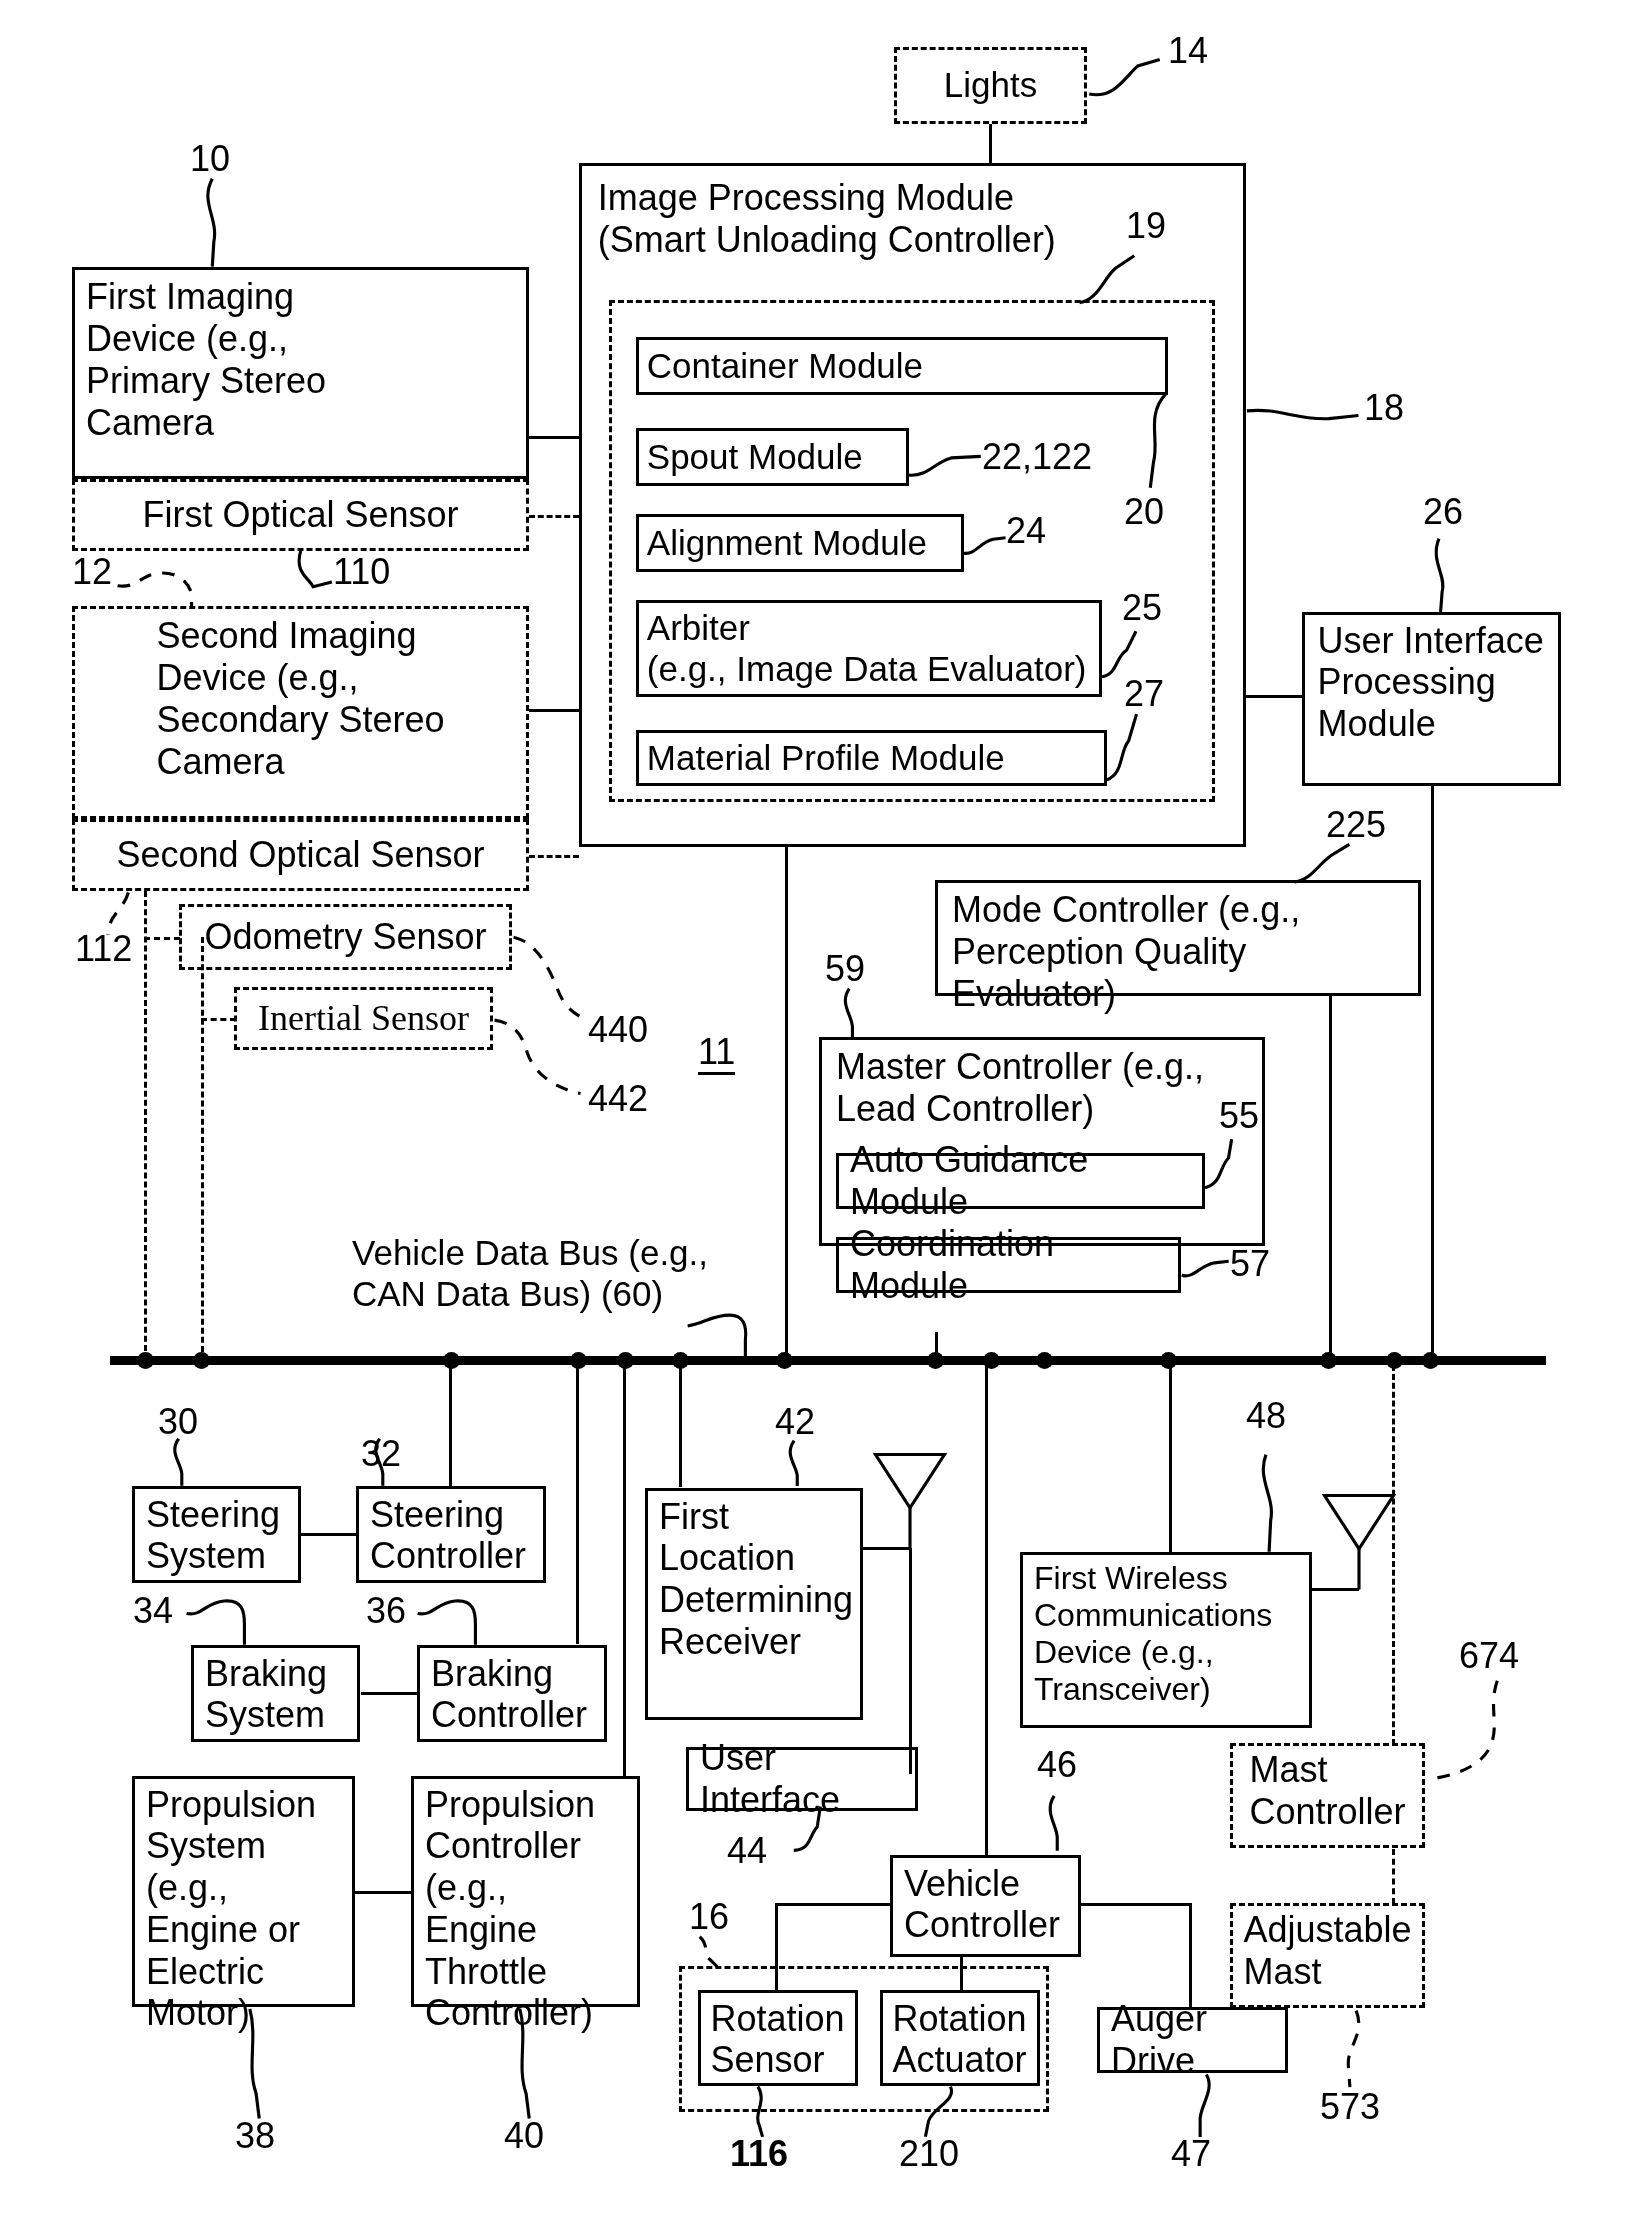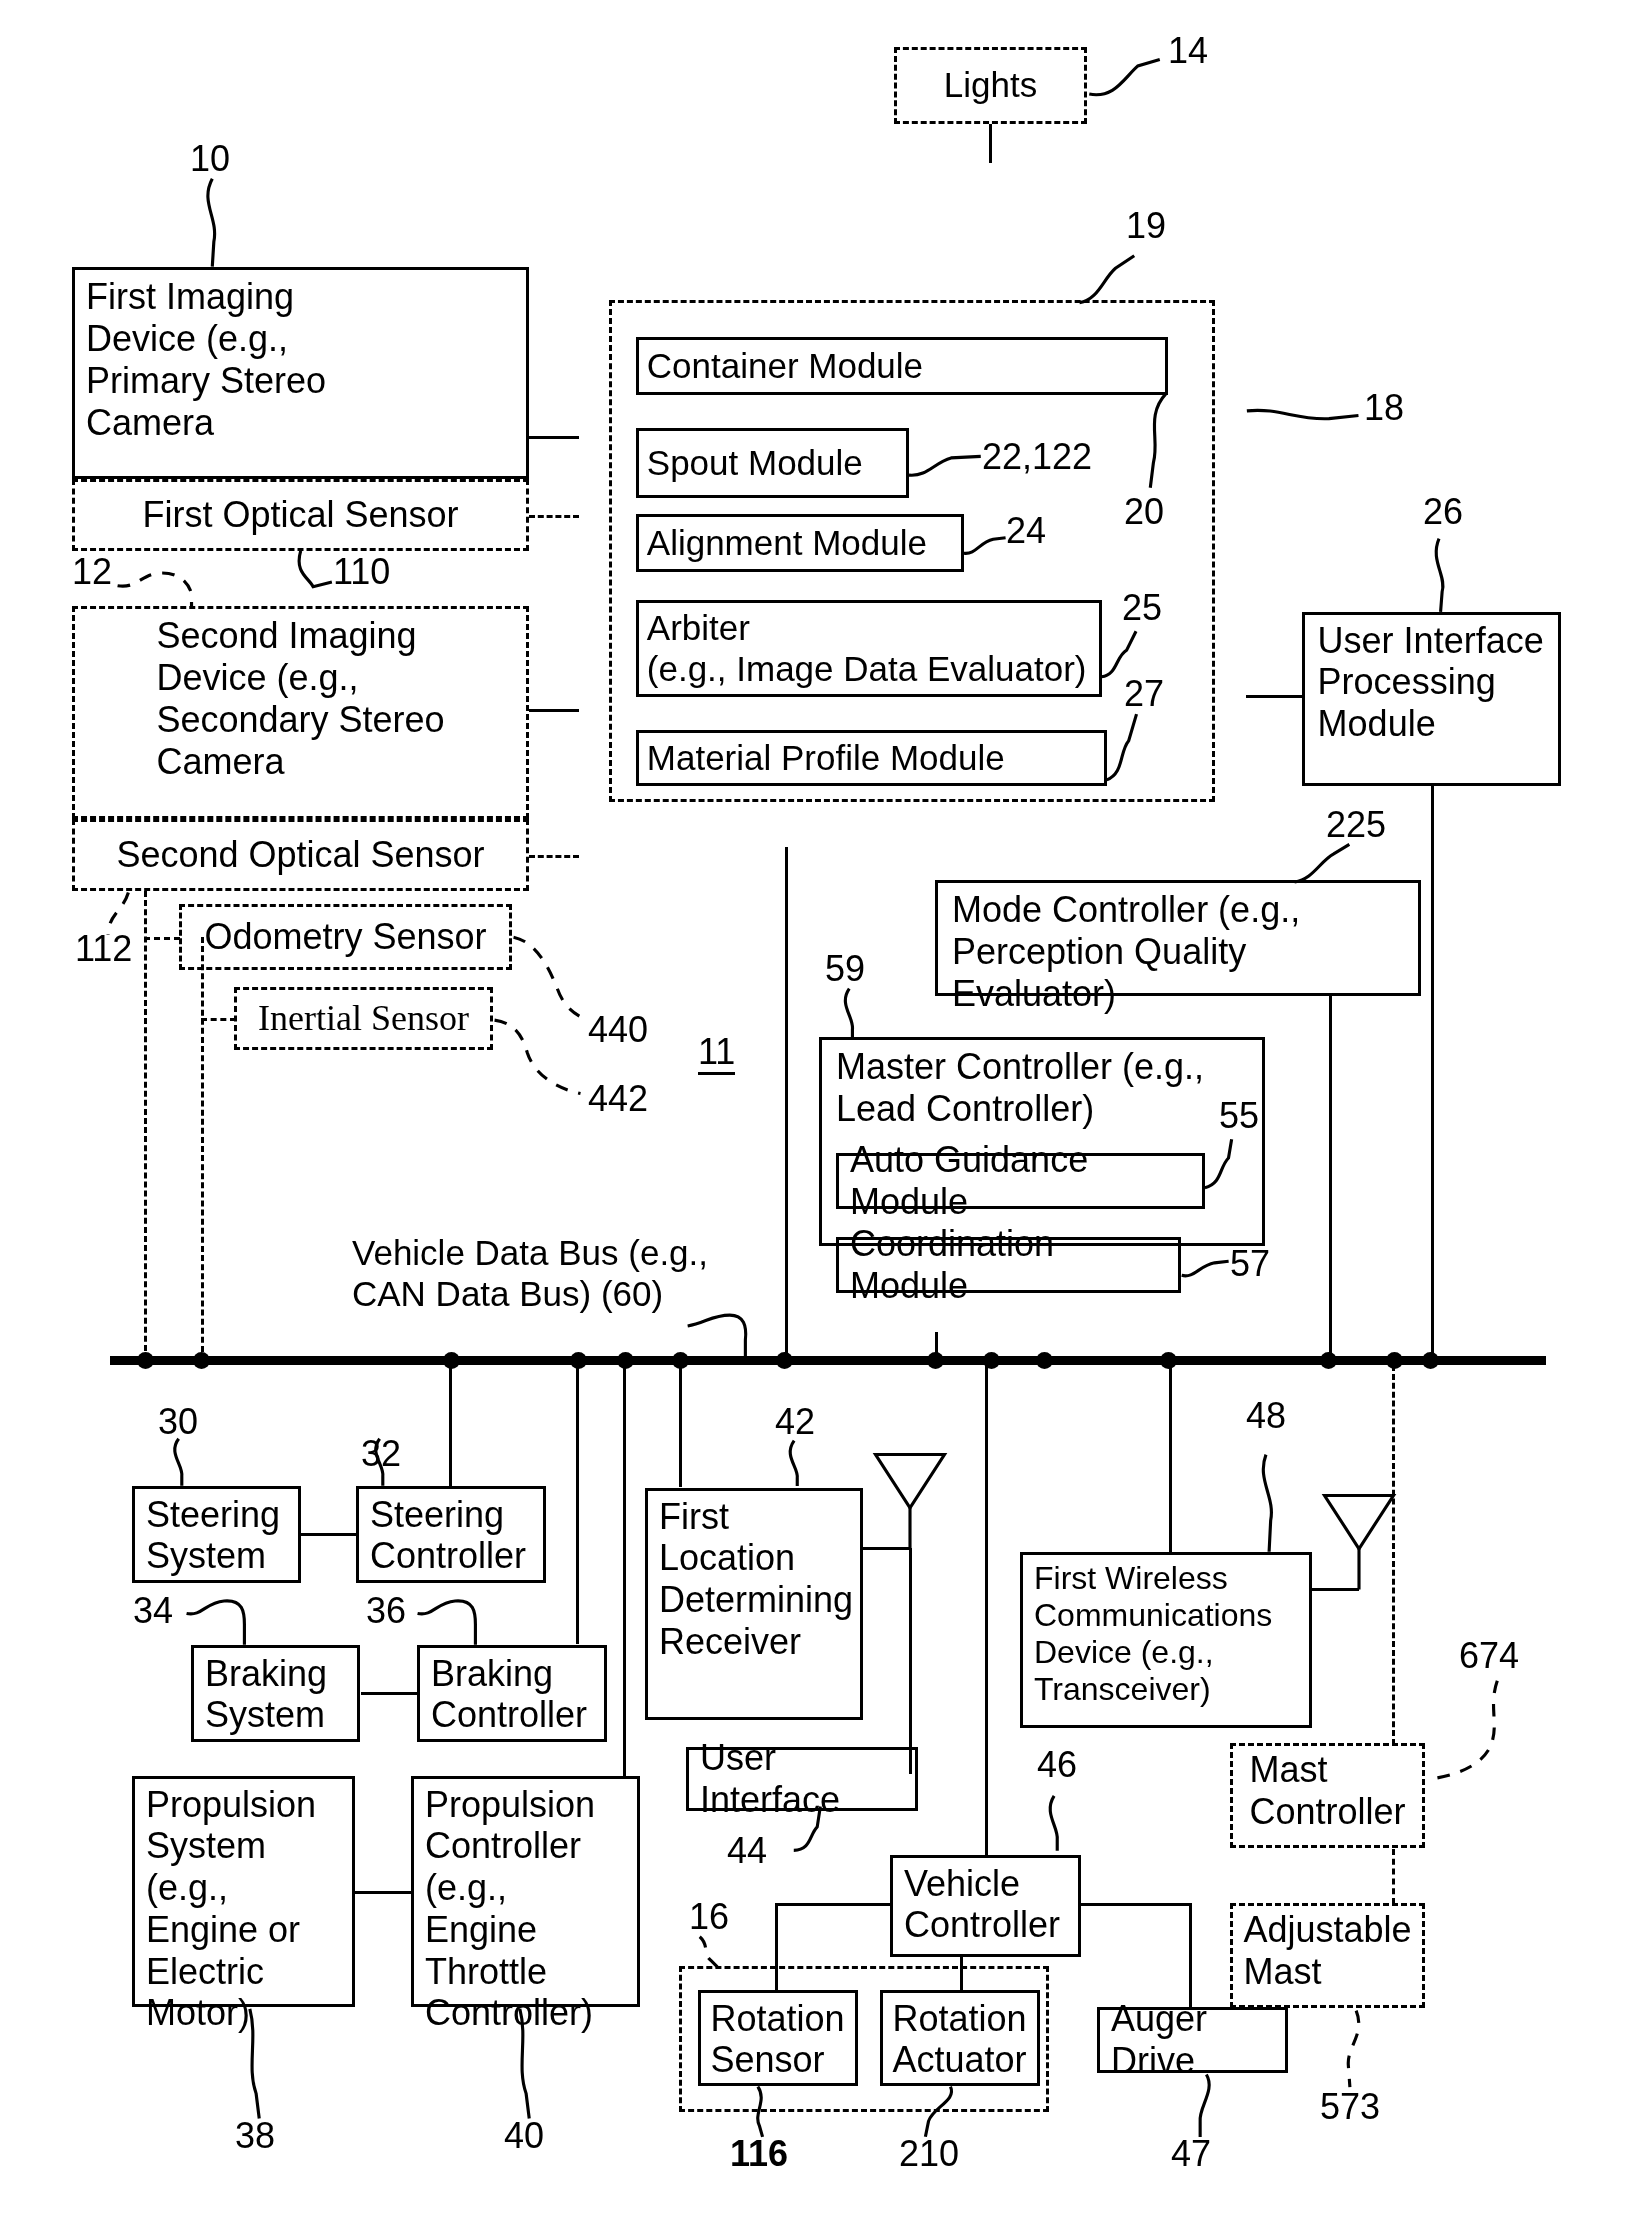--- a/index.html
+++ b/index.html
@@ -69,27 +69,31 @@
   <div class="box dashed vcenter" style="left:894px;top:47px;width:193px;height:77px;">
     <span class="txt" style="font-size:35px;">Lights</span>
   </div>
   <div class="ref" style="left:1168px;top:33px;">14</div>
   <svg class="lead" style="left:1083px;top:47px;width:94px;height:55px;" viewBox="0 0 120 70" width="94" height="55">
     <path d="M 8,60 C 40,66 52,40 70,24 L 98,16"></path>
   </svg>
 
   <div class="v" style="left:989px;top:124px;height:39px;"></div>
 
+  <div class="box" style="left:579px;top:163px;width:667px;height:684px;padding:11px 15.7px;">
+    <span class="txt" style="font-size:36px;">Image Processing Module
+(Smart Unloading Controller)</span>
+  </div>
 
   <div class="box dashed" style="left:609px;top:300px;width:606px;height:502px;"></div>
 
   <div class="box vcenter" style="left:636px;top:337px;width:532px;height:58px;">
     <span class="txt" style="font-size:35px;">Container Module</span>
   </div>
-  <div class="box vcenter" style="left:636px;top:428px;width:273px;height:70px;">
+  <div class="box vcenter" style="left:636px;top:428px;width:273px;height:58px;">
     <span class="txt" style="font-size:35px;">Spout Module</span>
   </div>
   <div class="box vcenter" style="left:636px;top:514px;width:328px;height:58px;">
     <span class="txt" style="font-size:35px;">Alignment Module</span>
   </div>
   <div class="box vcenter" style="left:636px;top:600px;width:466px;height:97px;">
     <span class="txt" style="font-size:35px;">Arbiter
 (e.g., Image Data Evaluator)</span>
   </div>
   <div class="box vcenter" style="left:636px;top:730px;width:471px;height:56px;">

